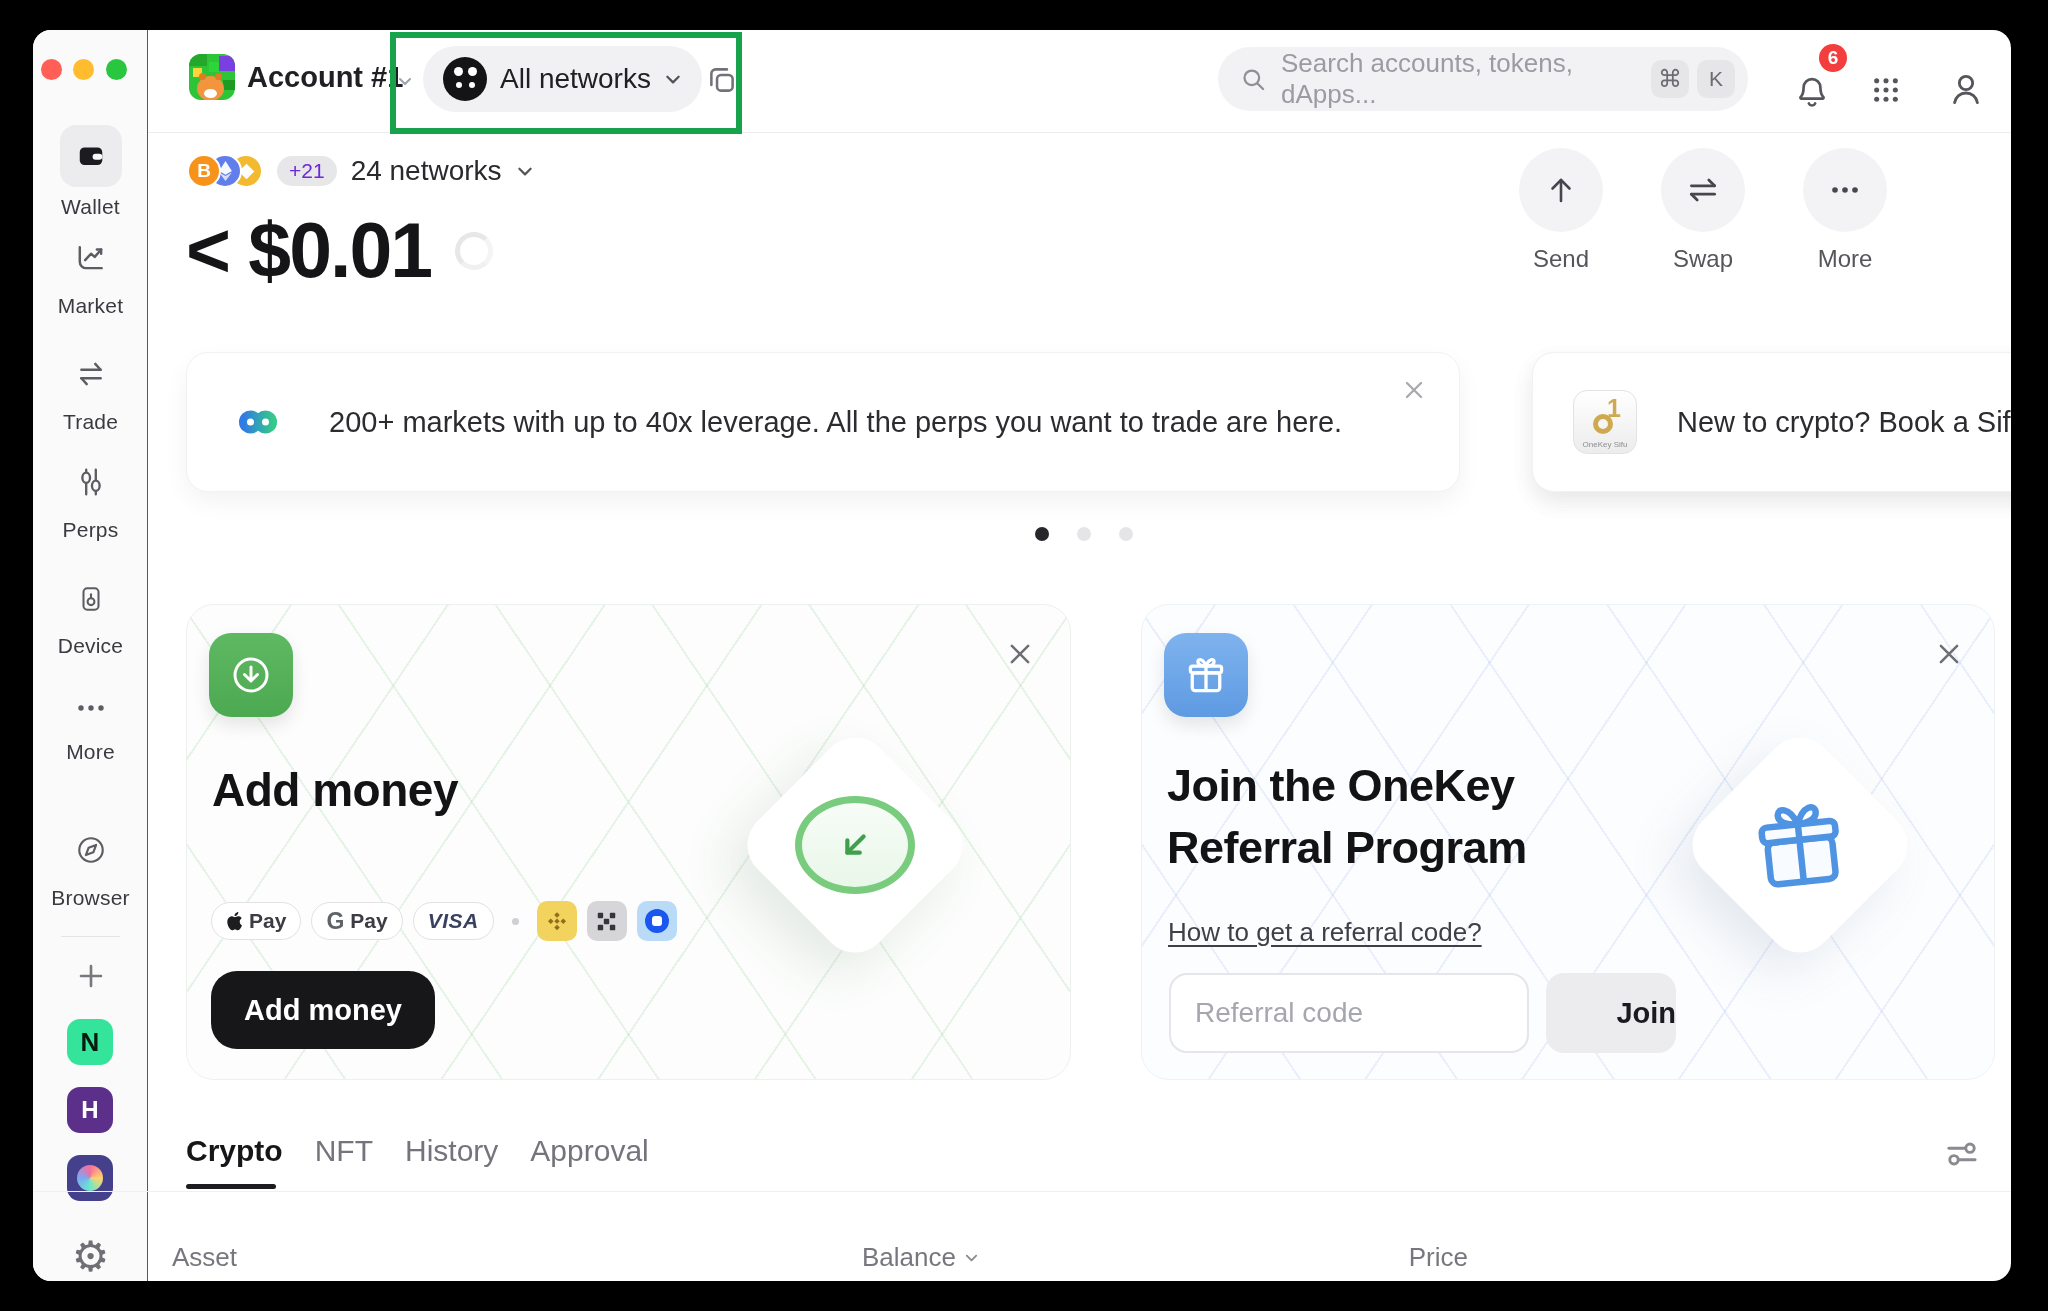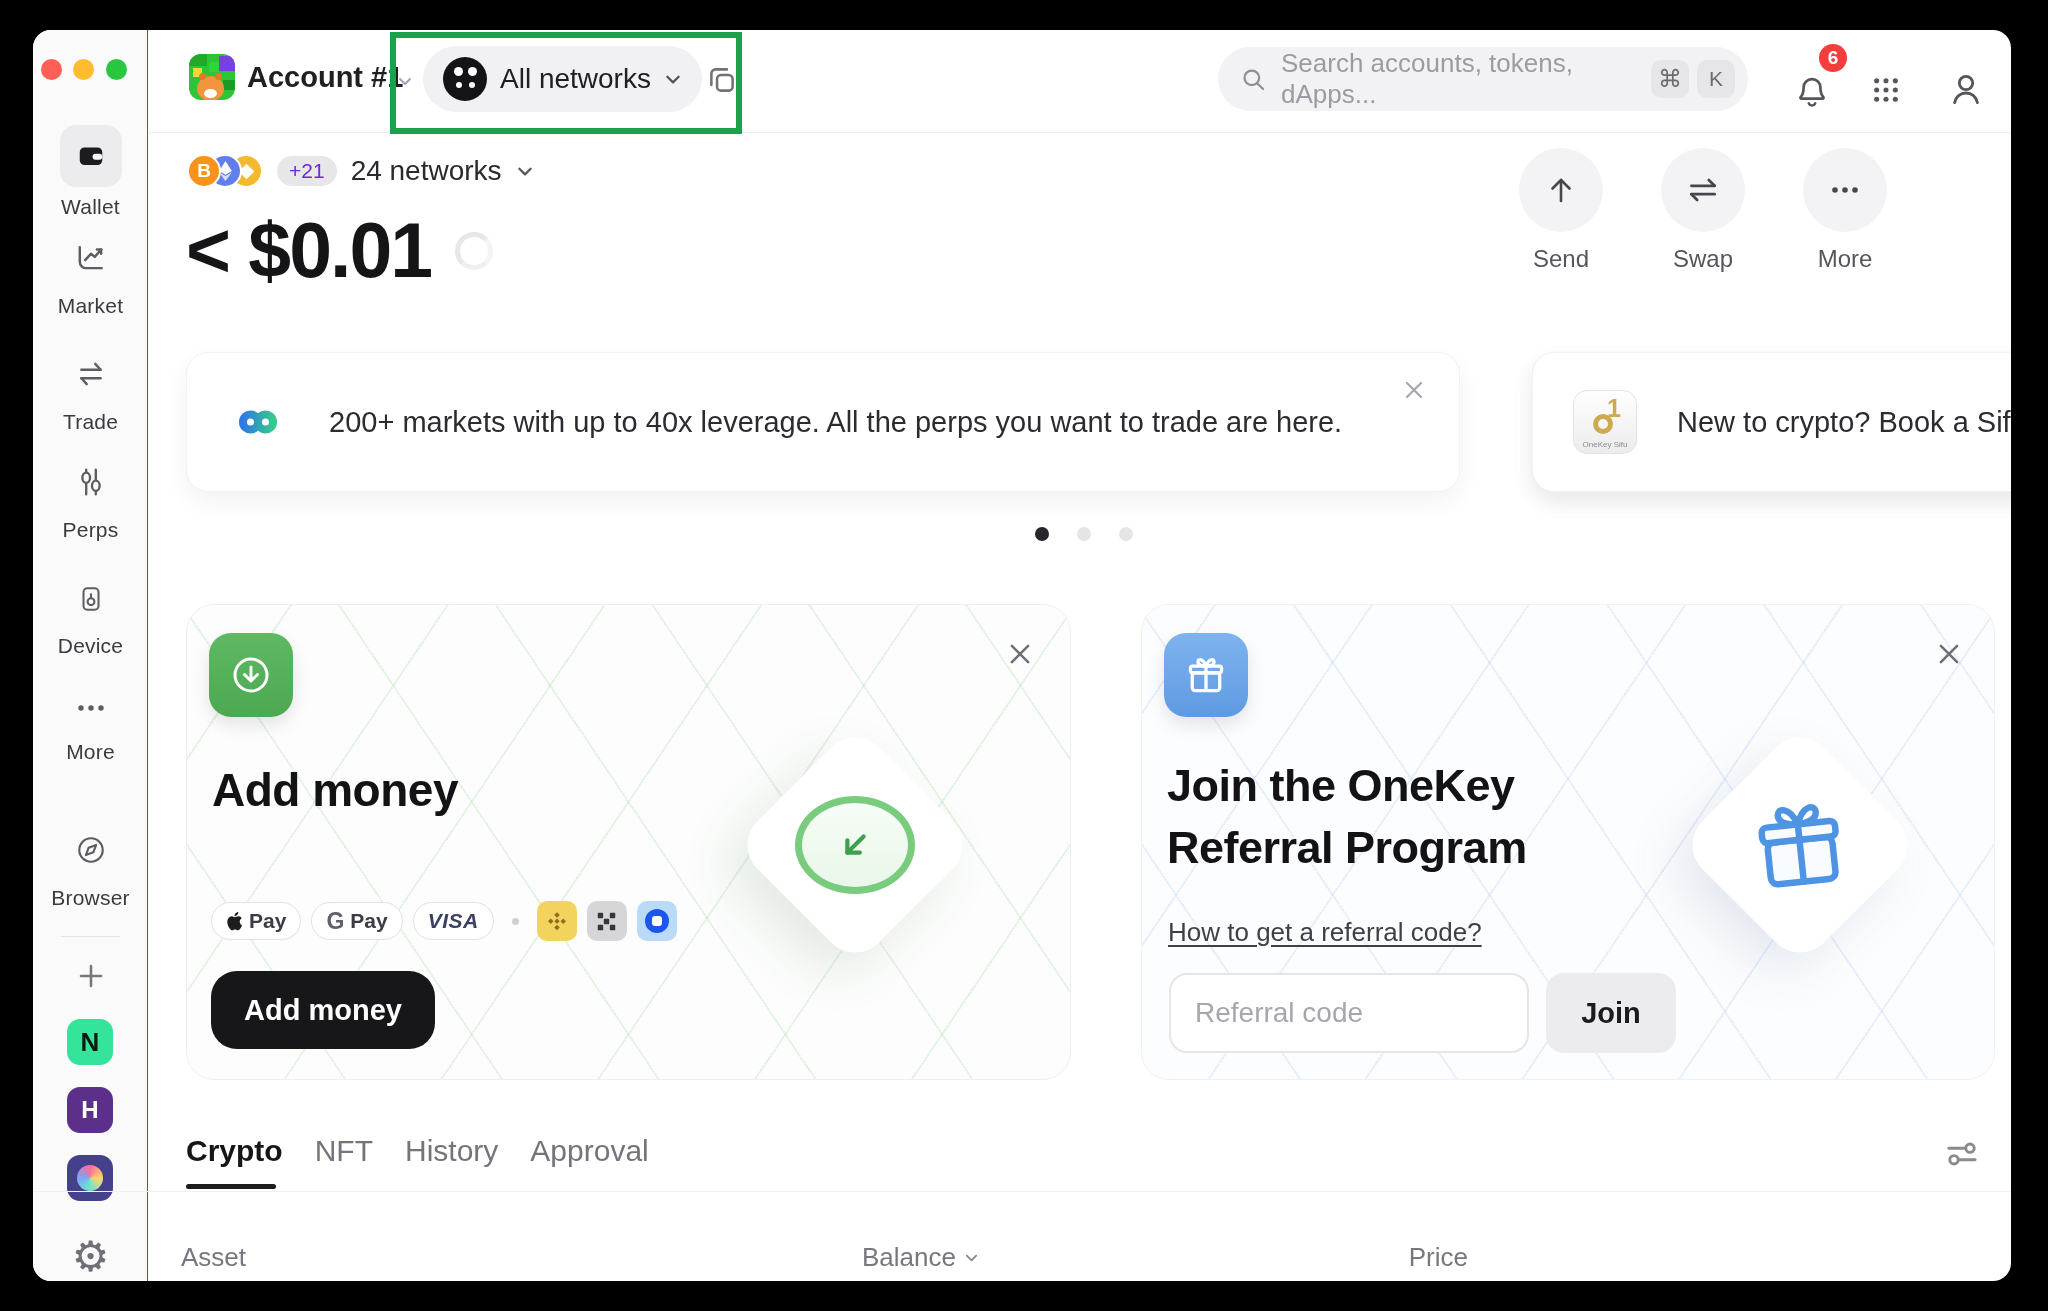--- a/index.html
+++ b/index.html
@@ -82,21 +82,21 @@
   .paypill .visa { font-size:21px; font-weight:800; font-style:italic; color:#3a4160; letter-spacing:0.5px; }
   .sep-dot { width:7px; height:7px; border-radius:50%; background:#cfcfd4; margin:0 8px; }
   .ramp-tile { width:40px; height:40px; border-radius:10px; display:flex; align-items:center; justify-content:center; }
   .cta { position:absolute; left:24px; top:366px; width:224px; height:78px; border-radius:26px; background:#17171a; color:#fff; font-size:29px; font-weight:600; display:flex; align-items:center; justify-content:center; cursor:default; }
   .diamond { position:absolute; width:172px; height:172px; background:#fff; border-radius:34px; transform:rotate(45deg); box-shadow:0 26px 50px rgba(70,110,80,0.13); display:flex; align-items:center; justify-content:center; }
   .diamond > .inner { transform:rotate(-45deg); display:flex; align-items:center; justify-content:center; }
   .recv-ellipse { width:120px; height:98px; border-radius:50%; border:7px solid #79cb7d; background:linear-gradient(180deg,#f7fcf7,#e9f7e9); display:flex; align-items:center; justify-content:center; }
   .ref-link { position:absolute; left:26px; top:312px; font-size:26px; color:#3f3f46; text-decoration:underline; text-underline-offset:4px; }
   .ref-input { position:absolute; left:27px; top:368px; width:360px; height:80px; border-radius:18px; border:2px solid #e5e5ea; background:#fff; padding:0 24px; font-size:28px; color:#1b1b1f; font-family:inherit; outline:none; }
   .ref-input::placeholder { color:#a6a6ae; }
-  .join-btn { position:absolute; left:404px; top:368px; width:130px; height:80px; border-radius:18px; background:#ececef; color:#1b1b1f; font-size:29px; font-weight:600; display:flex; align-items:center; justify-content:center; cursor:default; }
+  .join-btn { position:absolute; left:404px; top:368px; width:130px; height:80px; border-radius:18px; background:#ececef; color:#1b1b1f; font-size:29px; font-weight:600; display:flex; align-items:center; justify-content:flex-end; cursor:default; }
 
   .tabs { position:absolute; left:38px; top:1002px; display:flex; gap:32px; }
   .tab { font-size:30px; color:#74747c; font-weight:500; cursor:default; }
   .tab.active { color:#161619; font-weight:600; }
   .tab-underline { position:absolute; left:38px; top:1052px; width:90px; height:5px; border-radius:3px; background:#1d1d20; }
   .tabs-divider { position:absolute; left:0; right:0; top:1161px; height:1px; background:#f0f0f2; }
   .filter-ic { position:absolute; left:1796px; top:1006px; color:#8a8a90; display:flex; }
   .col-h { position:absolute; top:1110px; font-size:26px; color:#77777f; display:flex; align-items:center; gap:8px; }
 </style>
 </head>
@@ -516,21 +516,21 @@
 
       <span class="filter-ic">
         <svg width="36" height="32" viewBox="0 0 24 22" fill="none" stroke="currentColor" stroke-width="2" stroke-linecap="round">
             <path d="M3 7h11"></path>
             <circle cx="17.5" cy="7" r="2.9" fill="#fff"></circle>
             <path d="M21 15H10"></path>
             <circle cx="6.5" cy="15" r="2.9" fill="#fff"></circle>
           </svg>
       </span>
 
-      <div class="col-h" style="left:33px">
+      <div class="col-h" style="left:24px">
         <span>Asset</span>
       </div>
       <div class="col-h" style="left:714px">
         <span>Balance</span>
         <span class="chev" style="color:#8a8a90">
           <svg width="15" height="15" viewBox="0 0 16 16">
               <path d="M3 6l5 5 5-5" fill="none" stroke="currentColor" stroke-width="2" stroke-linecap="round" stroke-linejoin="round"></path>
             </svg>
         </span>
       </div>

